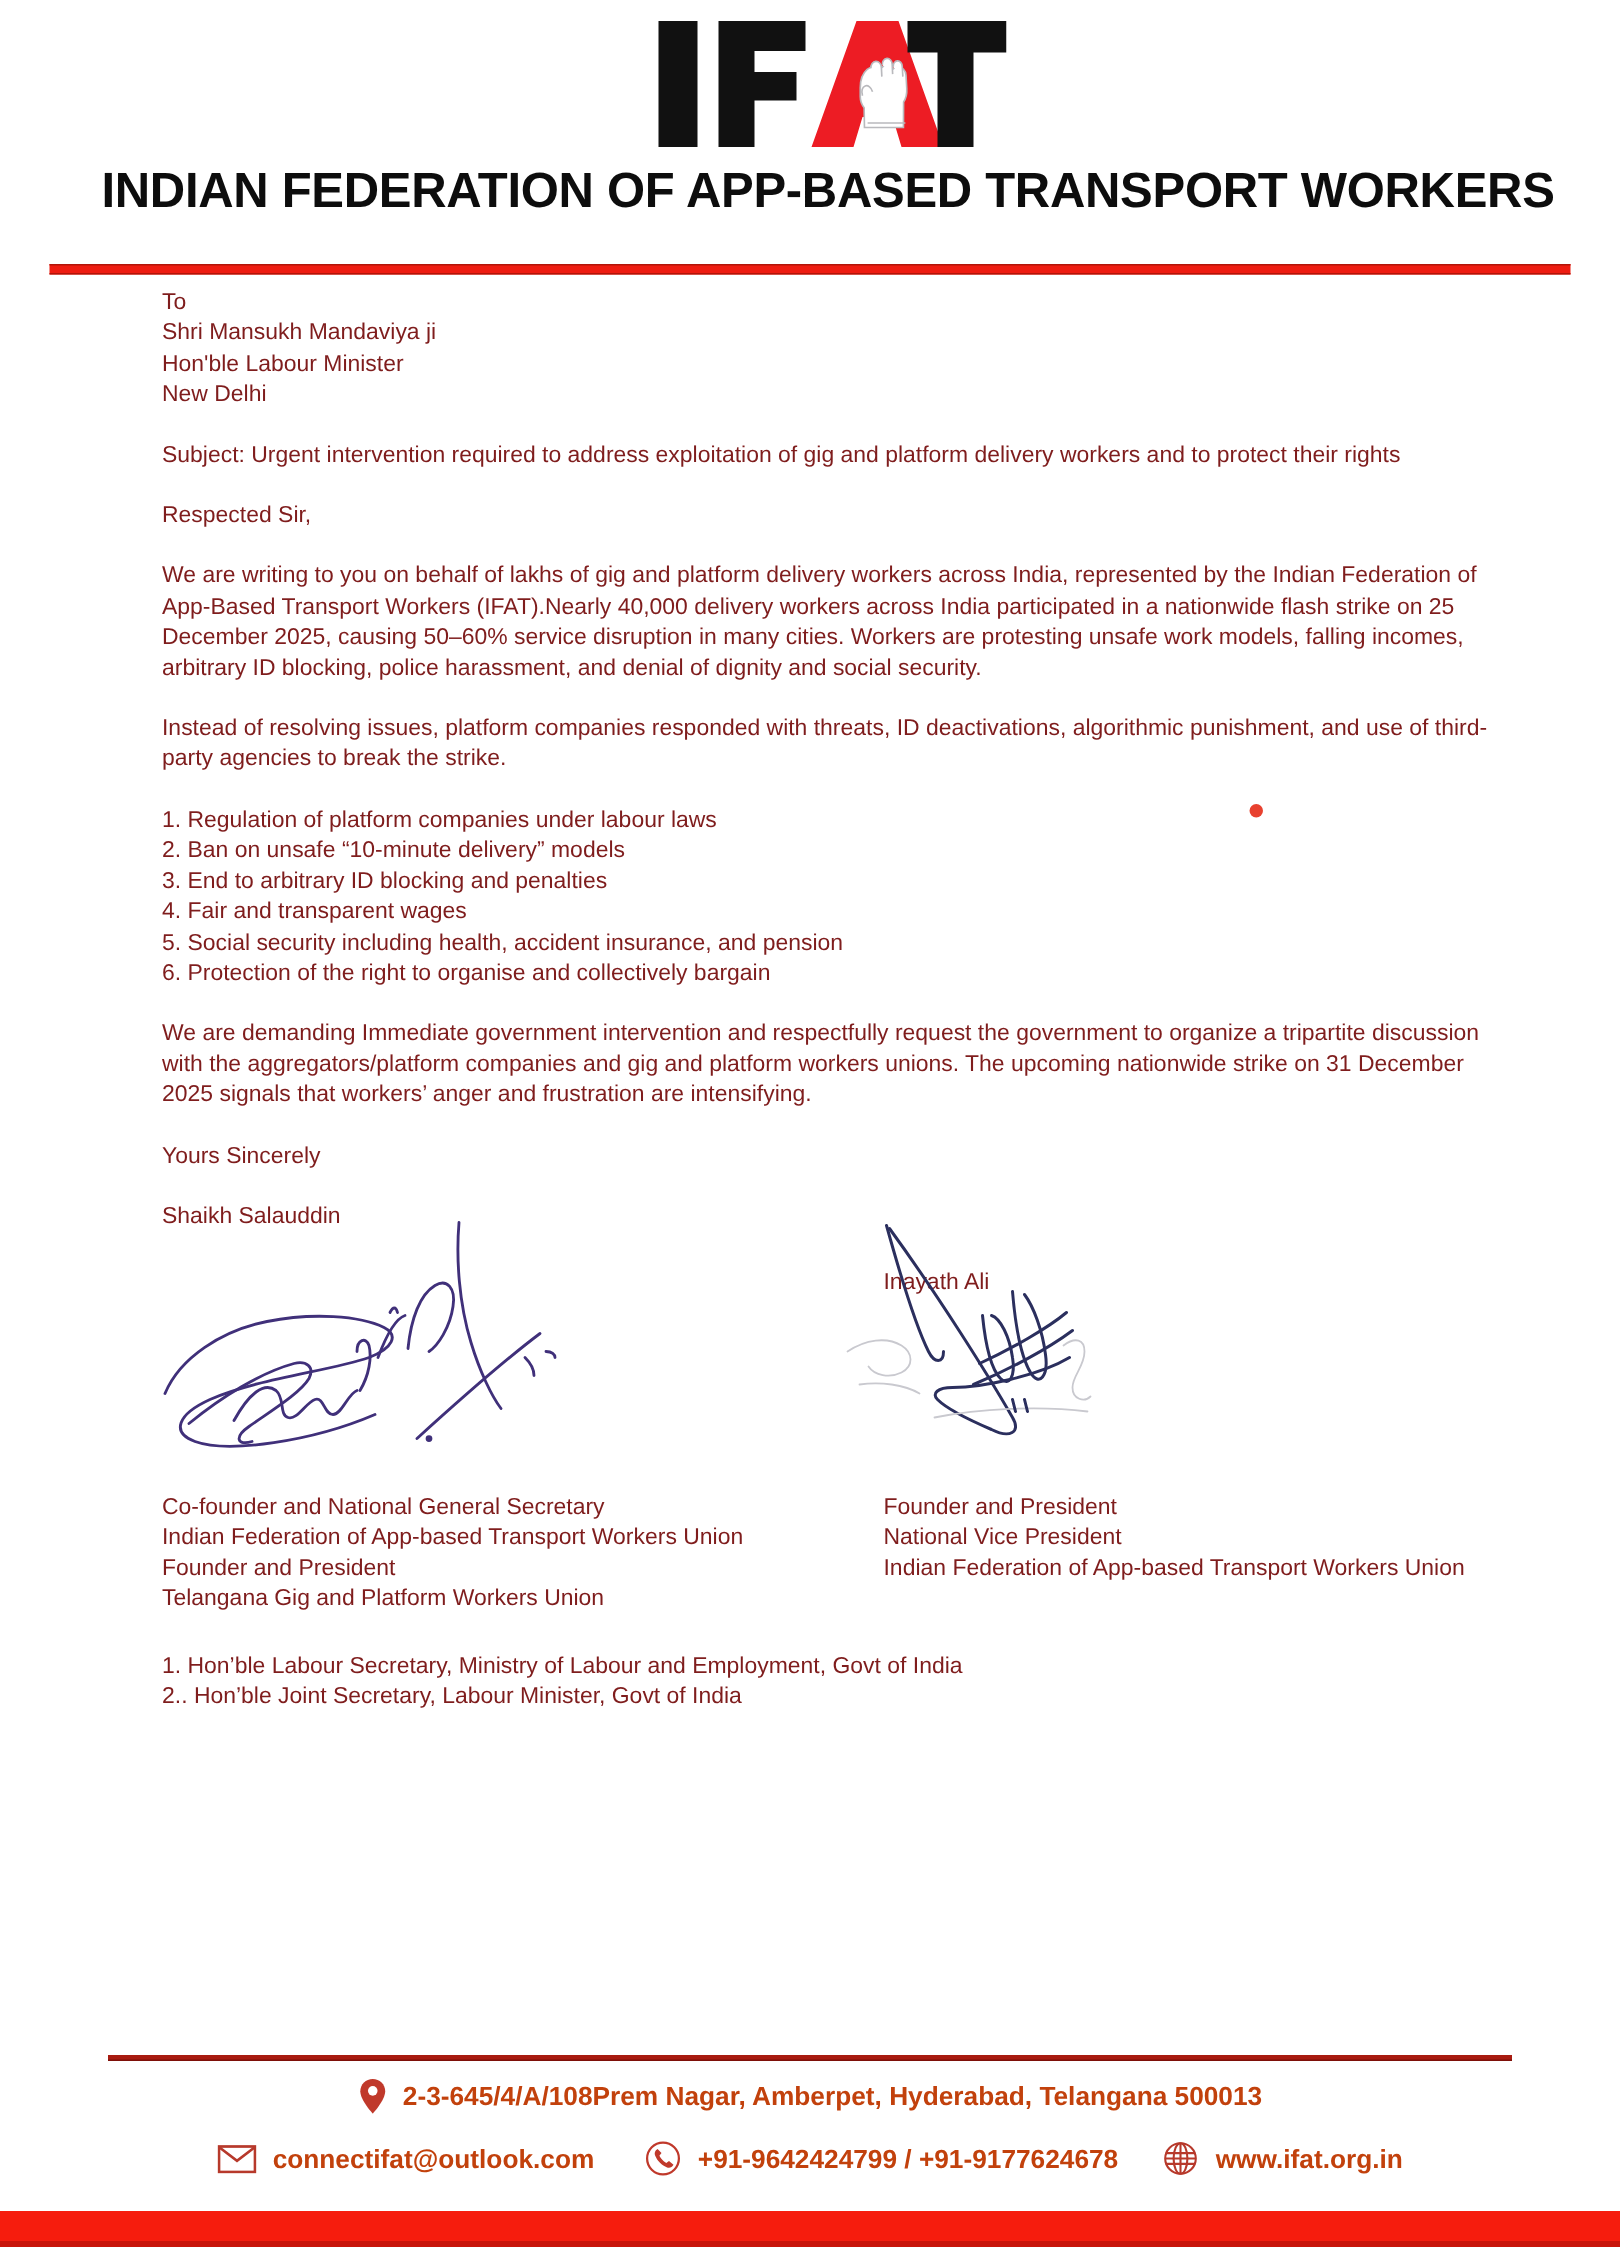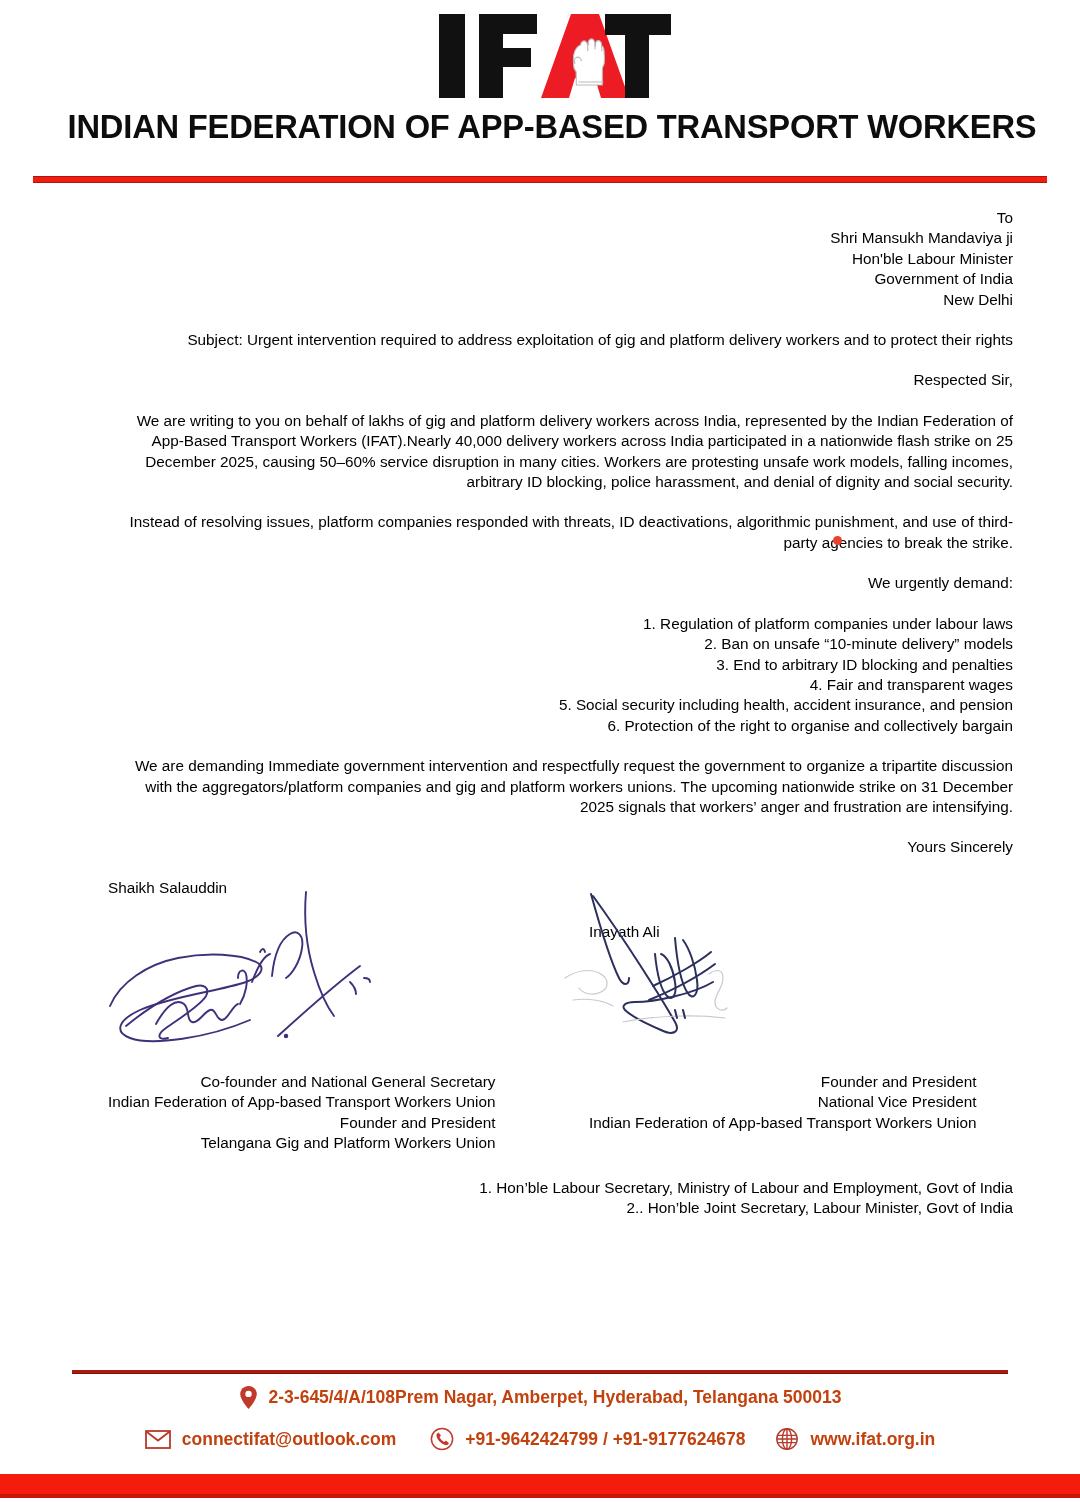--- a/index.html
+++ b/index.html
@@ -53,26 +53,25 @@
     height: 5px;
     background: #ee1c11;
     border-top: 1px solid #b21409;
     border-bottom: 1px solid #b21409;
   }
 
   
   .letter {
     position: absolute;
     left: 108px;
-    top: 208px;
+    top: 192px;
     width: 905px;
-    color: #000000;
+    color: #7f1d1d;
     font-size: 15.3px;
     line-height: 20.4px;
-    text-align: right;
   }
   .letter p {
     margin: 0 0 20px 0;
   }
   .addr-line { display: block; }
   .blk { margin: 0 0 20px 0; }
   .demands { margin: 0 0 20px 0; }
   .demands .d-item { display: block; }
 
   .sig-names {
@@ -208,33 +207,31 @@
   </div>
 
   <div class="header-rule"></div>
 
   <div class="letter">
 
     <p class="blk">
       <span class="addr-line">To</span>
       <span class="addr-line">Shri Mansukh Mandaviya ji</span>
       <span class="addr-line">Hon'ble Labour Minister</span>
-      <span class="addr-line">Government of India</span>
       <span class="addr-line">New Delhi</span>
     </p>
 
     <p>Subject: Urgent intervention required to address exploitation of gig and platform delivery workers and to protect their rights</p>
 
     <p>Respected Sir,</p>
 
     <p>We are writing to you on behalf of lakhs of gig and platform delivery workers across India, represented by the Indian Federation of App-Based Transport Workers (IFAT).Nearly 40,000 delivery workers across India participated in a nationwide flash strike on 25 December 2025, causing 50–60% service disruption in many cities. Workers are protesting unsafe work models, falling incomes, arbitrary ID blocking, police harassment, and denial of dignity and social security.</p>
 
     <p>Instead of resolving issues, platform companies responded with threats, ID deactivations, algorithmic punishment, and use of third-party agencies to break the strike.</p>
 
-    <p>We urgently demand:</p>
 
     <div class="demands">
       <span class="d-item">1. Regulation of platform companies under labour laws</span>
       <span class="d-item">2. Ban on unsafe “10-minute delivery” models</span>
       <span class="d-item">3. End to arbitrary ID blocking and penalties</span>
       <span class="d-item">4. Fair and transparent wages</span>
       <span class="d-item">5. Social security including health, accident insurance, and pension</span>
       <span class="d-item">6. Protection of the right to organise and collectively bargain</span>
     </div>
 

